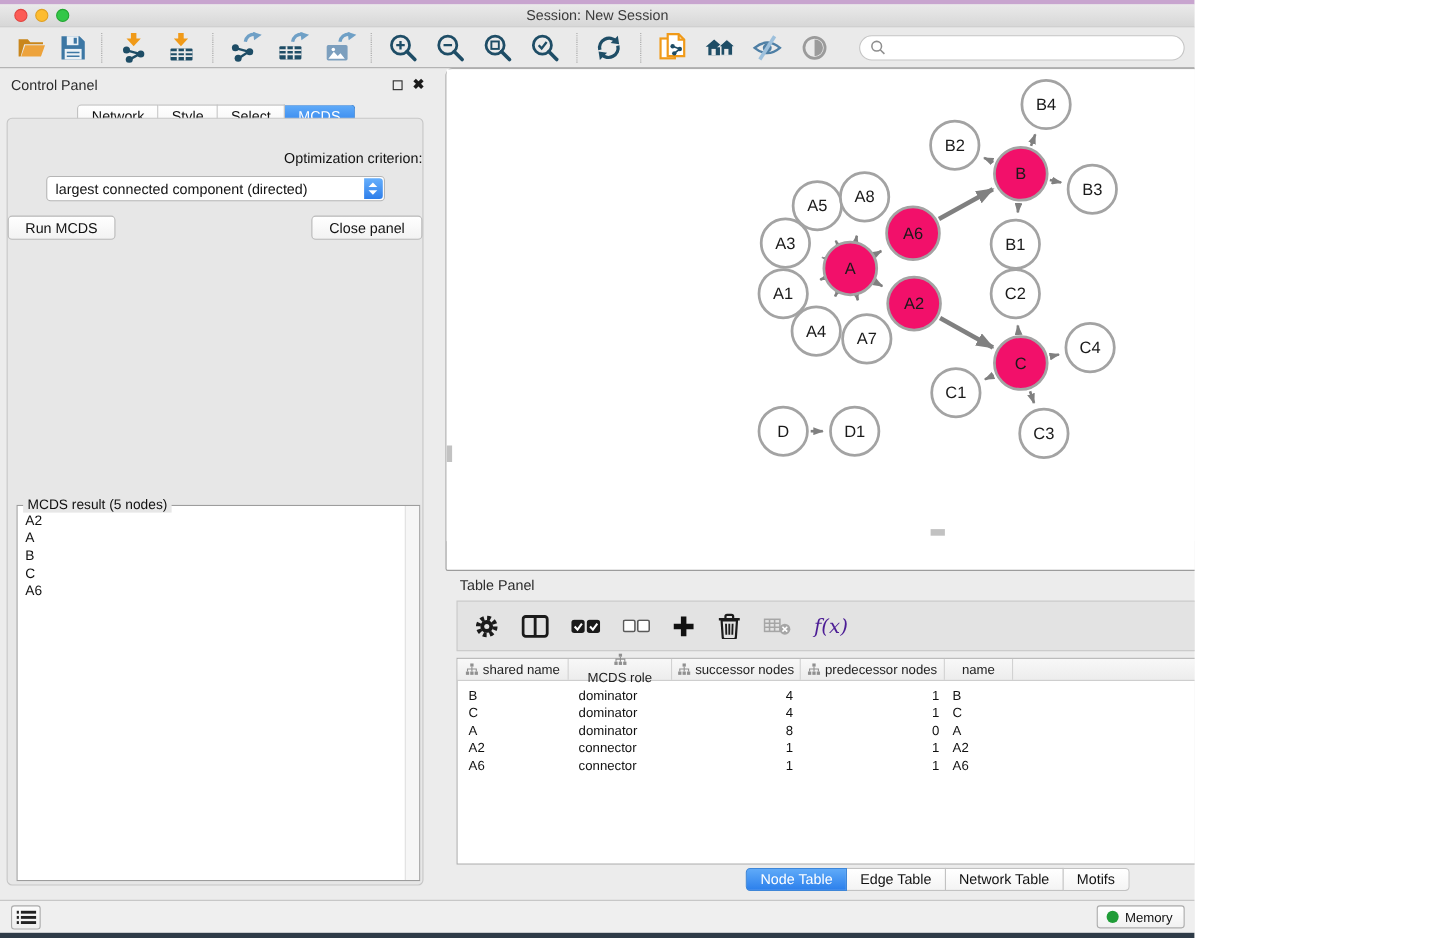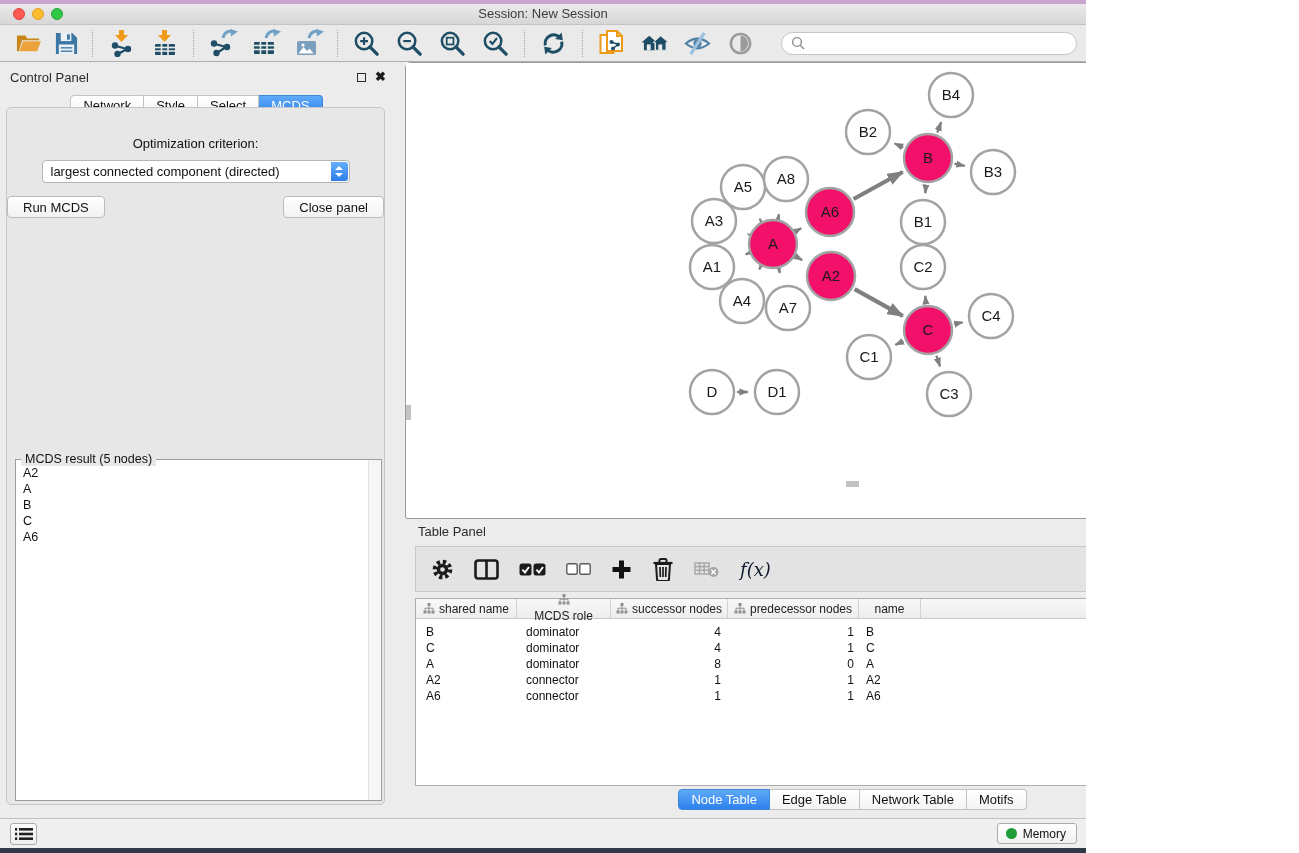--- a/index.html
+++ b/index.html
@@ -38,21 +38,21 @@
   .cp-close { position:absolute; left:375px; top:71px; }
   .seg { display:inline-flex; }
   .seg .tab { padding:2px 12px; font-size:13px; background:linear-gradient(#FFFFFF,#F4F4F4);
     border:1px solid #C2C2C2; border-left:none; color:#111; height:21px; line-height:16px; cursor:pointer; }
   .seg .tab:first-child { border-left:1px solid #C2C2C2; border-radius:4px 0 0 4px; }
   .seg .tab:last-child { border-radius:0 4px 4px 0; }
   .seg .tab.active { background:linear-gradient(#5FAAF8,#2C80EC); color:#fff; border-color:#3E86D8; }
   .cp-tabs { position:absolute; left:0; top:95px; width:393px; display:flex; justify-content:center; }
   .cp-content { position:absolute; left:6px; top:107px; width:379px; height:698px;
     background:#E7E7E7; border:1px solid #C6C6C6; border-radius:5px; }
-  .opt-label { margin-top:28px; text-align:center; font-size:13px; color:#111; }
+  .opt-label { margin-top:28px; text-align:right; font-size:13px; color:#111; }
   .dropdown { position:relative; width:308px; height:23px; margin:9px auto 0; background:#fff;
     border:1px solid #B5B5B5; border-radius:4px; cursor:pointer; }
   .dd-text { display:block; font-size:13px; color:#111; line-height:21px; padding-left:8px;
     white-space:nowrap; overflow:hidden; }
   .dd-stepper { position:absolute; right:1px; top:1px; width:17px; height:19px;
     background:linear-gradient(#66AFFC,#2E7EEA); border-radius:0 3px 3px 0; }
   .chev { display:block; width:0; height:0; border-left:4px solid transparent; border-right:4px solid transparent; margin:0 auto; }
   .chev.up { border-bottom:4.5px solid #fff; margin-top:4px; }
   .chev.down { border-top:4.5px solid #fff; margin-top:3px; }
   .btn-row { margin-top:13px; display:flex; justify-content:space-between; gap:15px; }
@@ -80,21 +80,21 @@
   .grip { position:absolute; right:2px; bottom:2px; }
   .graph-svg text { font-family:"Liberation Sans",sans-serif; }
 
   
   .tp-title { position:absolute; left:418px; top:524px; font-size:13px; color:#2B2B2B; }
   .tp-float { position:absolute; left:1258px; top:527px; cursor:pointer; }
   .tp-close { position:absolute; left:1276px; top:525px; }
   .tp-toolbar { position:absolute; left:415px; top:546px; width:875px; height:46px; background:#E3E3E3;
     border:1px solid #C9C9C9; display:flex; align-items:center; padding-left:15px; gap:20px; }
   .ttool { display:flex; align-items:center; justify-content:center; cursor:pointer; }
-  .fx { font-family:"DejaVu Serif", serif; font-style:italic; font-size:18px; color:#0f172a; }
+  .fx { font-family:"DejaVu Serif", serif; font-style:italic; font-size:18px; color:#4c1d95; }
   .ntable { position:absolute; left:415px; top:598px; width:875px; height:188px; background:#fff;
     border:1px solid #ADADAD; }
   .thead { display:flex; height:20px; background:linear-gradient(#F8F8F8,#EDEDED);
     border-bottom:1px solid #C9C9C9; font-size:12px; color:#222; }
   .th { display:flex; align-items:center; justify-content:center; gap:4px; border-right:1px solid #D2D2D2; }
   .tree-ico { flex:0 0 auto; }
   .trow { display:flex; height:16px; align-items:center; font-size:12px; color:#111; }
   .tbody { padding-top:5px; }
   .c0 { width:101px; } .c1 { width:94px;flex-direction:column; } .c2 { width:117px; } .c3 { width:131px; } .c4 { width:62px; }
   .td.c0 { padding-left:10px; } .td.c1 { padding-left:9px; }

